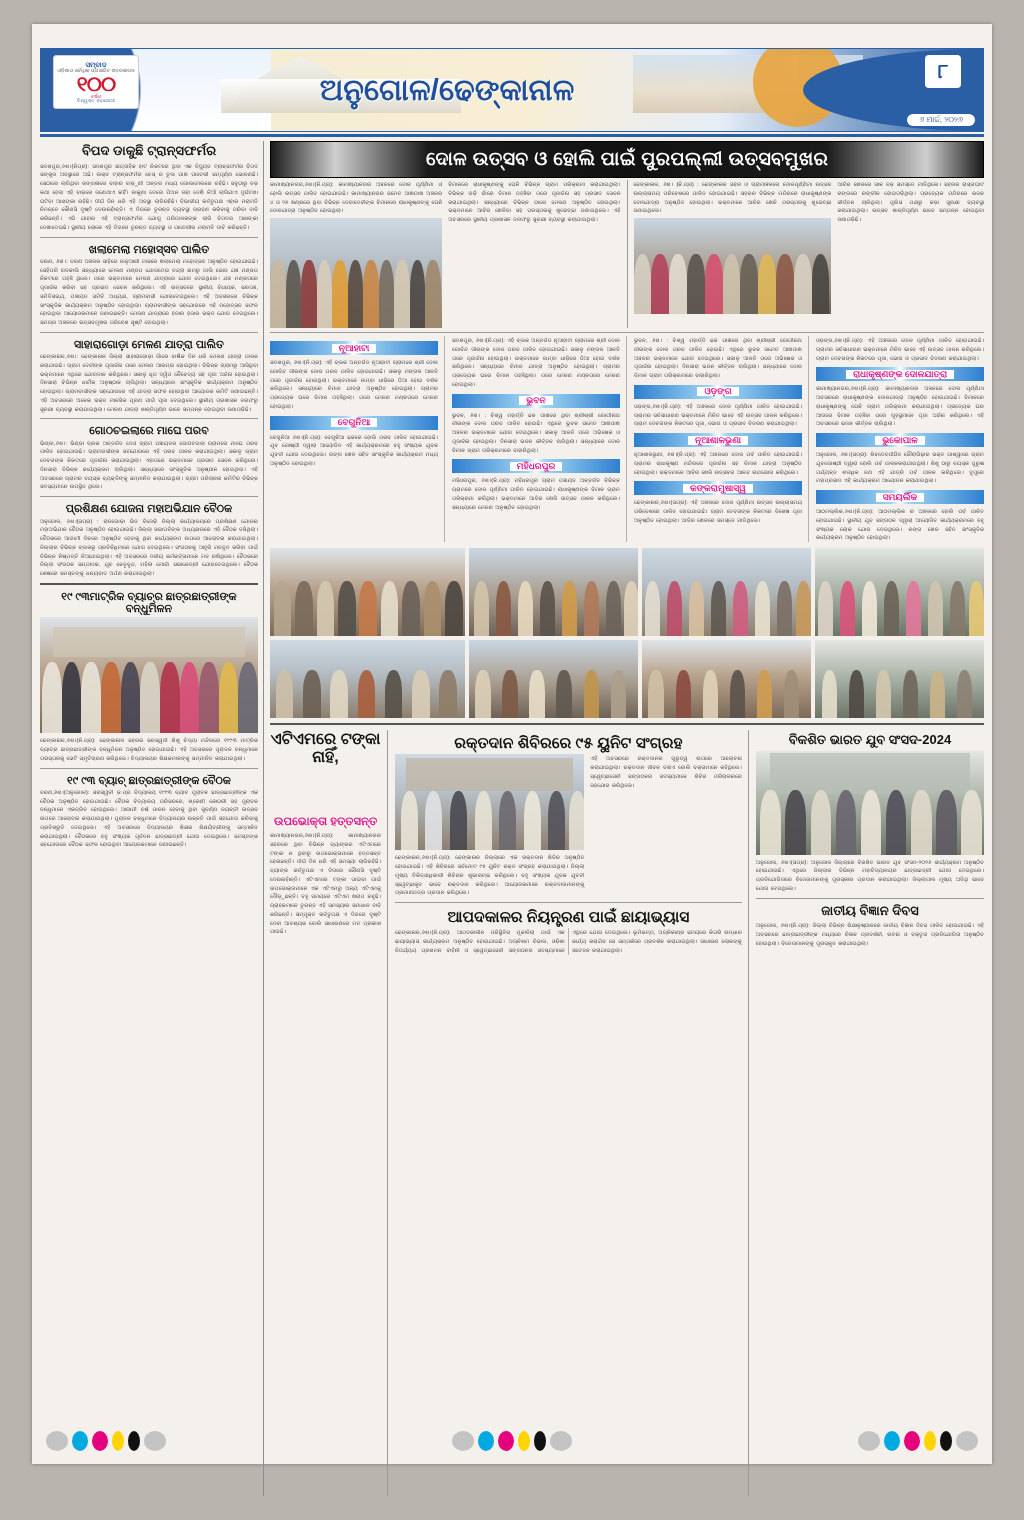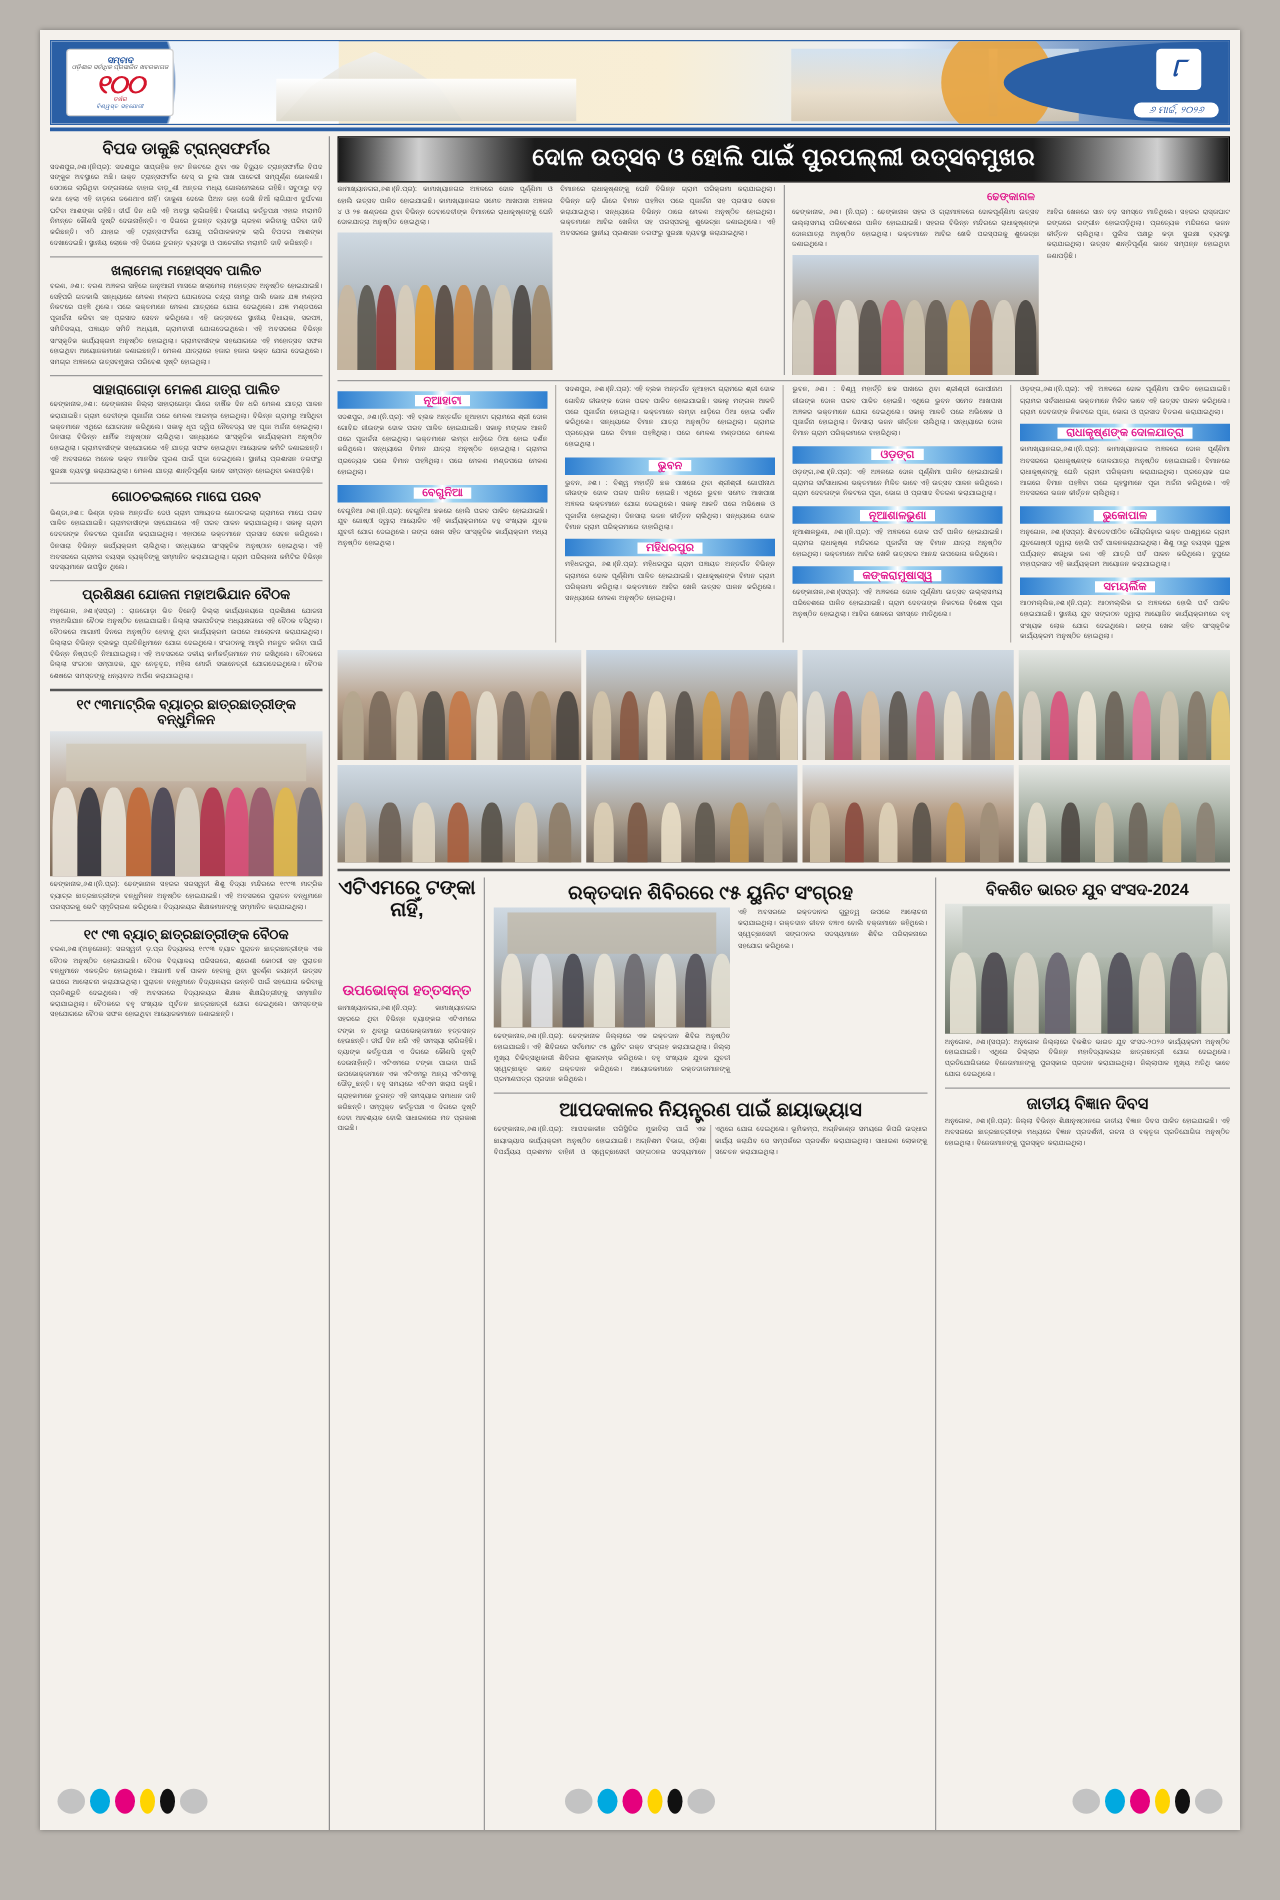--- a/index.html
+++ b/index.html
@@ -11,25 +11,24 @@
     overflow:hidden;
   }
   .page {
     position:absolute; left:32px; top:24px;
     width:960px; height:1440px;
     background:#f4f1ec;
     box-shadow:0 0 4px rgba(0,0,0,.35);
   }
   
   .masthead {
-    position:relative; height:68px; margin:8px 8px 0 8px;
+    position:relative; height:84px; margin:24px 8px 0 8px;
     background:linear-gradient(90deg,#dfe9f4 0%,#f6ecd2 18%,#f8eed6 52%,#e7eef7 72%,#2a5fa5 100%);
     border:1px solid #2a5fa5;
     overflow:hidden;
-    font-style:italic;
   }
   .mast-left-arc{
     position:absolute; left:0; top:0; width:230px; height:100%;
     background:radial-gradient(circle at 0% 50%, #2a5fa5 0 42%, rgba(42,95,165,0) 43%),
                linear-gradient(180deg,#eaf2fb,#ffffff);
   }
   .mast-temple{
     position:absolute; left:150px; top:2px; width:320px; height:62px;
     background:linear-gradient(180deg,#f3f6fa 0%,#e3dfd4 55%,#cfd8c4 100%);
     clip-path: polygon(10% 100%, 18% 55%, 26% 28%, 34% 10%, 42% 28%, 50% 55%, 56% 100%);
@@ -174,20 +173,21 @@
     <div class="mast-blue-arc"></div>
 
     <div class="logo">
       <div class="l1">ସମ୍ବାଦ</div>
       <div class="l2">ଓଡ଼ିଶାର ସର୍ବାଧିକ ପ୍ରସାରିତ ଖବରକାଗଜ</div>
       <div class="l3">୧୦୦</div>
       <div class="l4">ବର୍ଷର</div>
       <div class="l5">ବିଶ୍ୱସ୍ତ ସହଯୋଗୀ</div>
     </div>
 
+    <div class="mast-title">ଅନୁଗୋଳ/ଢେଙ୍କାନାଳ</div>
     <div class="page-no">୮</div>
     <div class="mast-date">୬ ମାର୍ଚ୍ଚ, ୨୦୨୬</div>
   </div>
   <div class="mast-rule"></div>
 
   <div class="content">
 
     <div class="col-left">
 
       <div>
@@ -272,21 +272,20 @@
                   <i style="left:90%;background:#a08a6e;"></i>
                 </div>
               </div>
             </div>
             <div style="flex:1;">
               <div class="body-text">ବିମାନରେ ରାଧାକୃଷ୍ଣଙ୍କୁ ଘେନି ବିଭିନ୍ନ ଗ୍ରାମ ପରିକ୍ରମା କରାଯାଇଥିଲା। ବିଭିନ୍ନ ଗଡ଼ି ଗାଁରେ ବିମାନ ପହଞ୍ଚିବା ପରେ ପୂଜାର୍ଚ୍ଚନା ସହ ପ୍ରସାଦ ସେବନ କରାଯାଇଥିଲା। ସନ୍ଧ୍ୟାରେ ବିଭିନ୍ନ ଠାରେ ମେଳଣ ଅନୁଷ୍ଠିତ ହୋଇଥିଲା। ଭକ୍ତମାନେ ଆବିର ଖେଳିବା ସହ ପରସ୍ପରକୁ ଶୁଭେଚ୍ଛା ଜଣାଇଥିଲେ। ଏହି ଅବସରରେ ସ୍ଥାନୀୟ ପ୍ରଶାସନ ତରଫରୁ ସୁରକ୍ଷା ବ୍ୟବସ୍ଥା କରାଯାଇଥିଲା।</div>
             </div>
           </div>
         </div>
         <div style="flex:1; padding-left:6px;">
-          <div class="pink-sub">ଢେଙ୍କାନାଳ</div>
           <div style="display:flex; gap:6px;">
             <div style="flex:1.35;">
               <div class="body-text">ଢେଙ୍କାନାଳ, ୬ଶ। (ନି.ପ୍ର) : ଢେଙ୍କାନାଳ ସହର ଓ ଗ୍ରାମାଞ୍ଚଳରେ ଦୋଳପୂର୍ଣ୍ଣିମା ଉତ୍ସବ ଉଲ୍ଲାସମୟ ପରିବେଶରେ ପାଳିତ ହୋଇଯାଇଛି। ସହରର ବିଭିନ୍ନ ମନ୍ଦିରରେ ରାଧାକୃଷ୍ଣଙ୍କ ଦୋଳଯାତ୍ରା ଅନୁଷ୍ଠିତ ହୋଇଥିଲା। ଭକ୍ତମାନେ ଆବିର ଖେଳି ପରସ୍ପରକୁ ଶୁଭେଚ୍ଛା ଜଣାଇଥିଲେ।</div>
               <div class="photo ph-c" style="height:96px;margin-top:3px;">
                 <div class="crowd">
                   <i style="left:0%;background:#d6cfc1;"></i>
                     <i style="left:9%;background:#b3455f;"></i>
                   <i style="left:18%;background:#e2dbcd;"></i>
                     <i style="left:27%;background:#5c5650;"></i>
                   <i style="left:36%;background:#d1546f;"></i>

